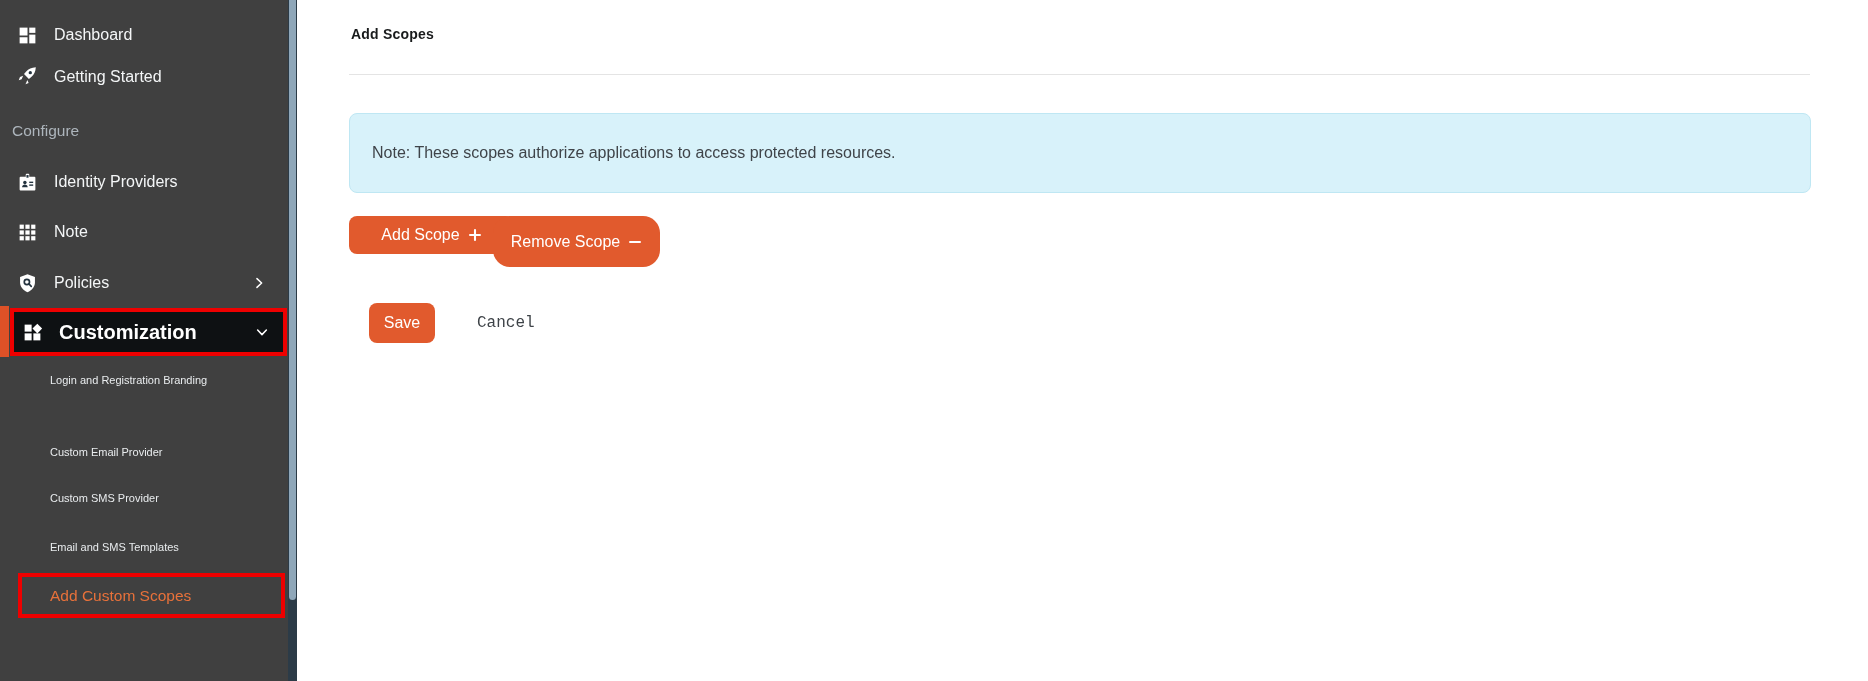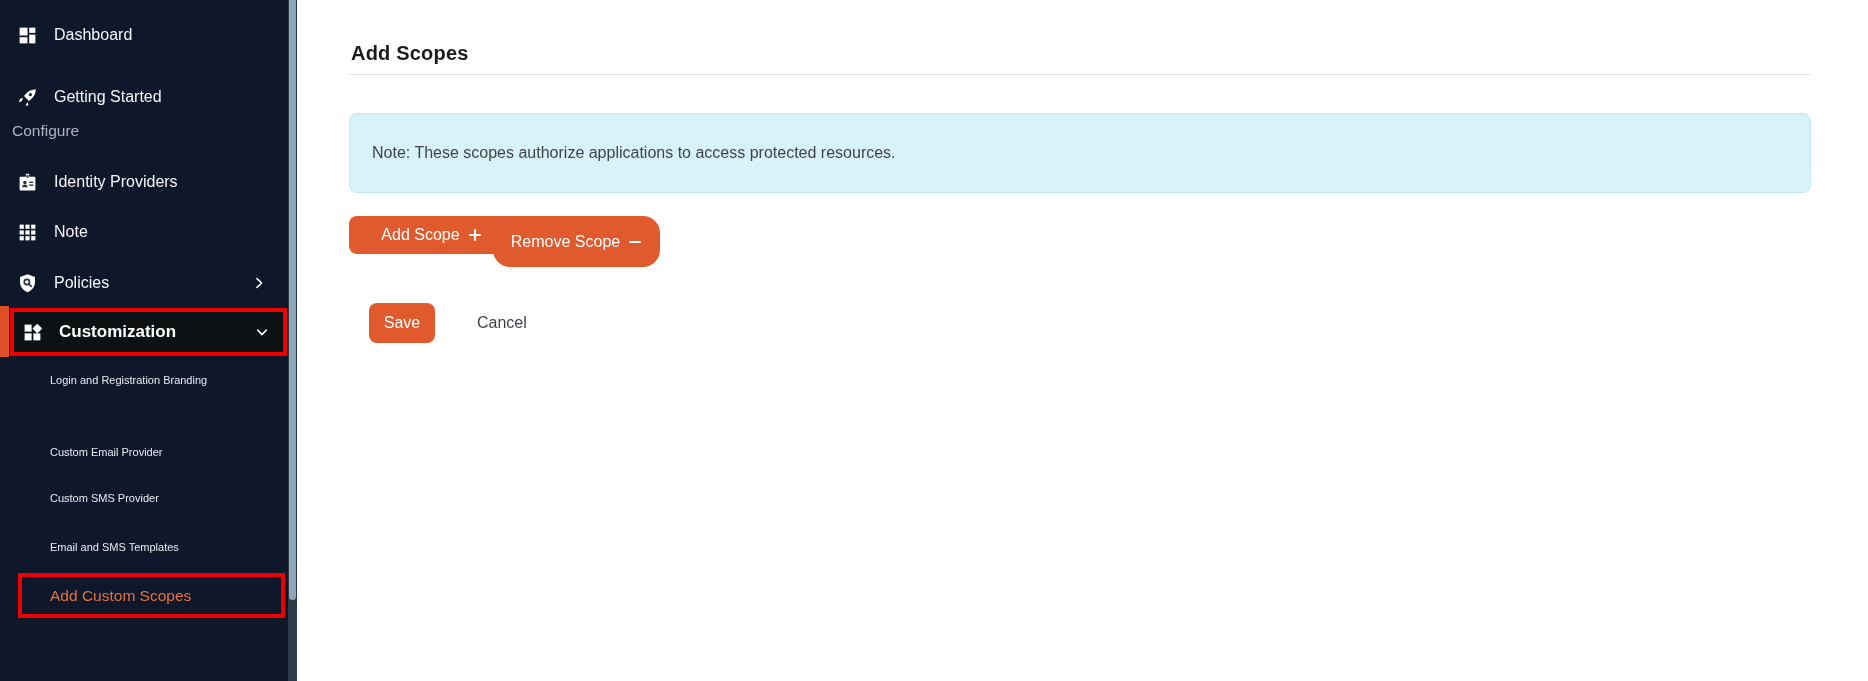--- a/index.html
+++ b/index.html
@@ -1,35 +1,35 @@
 <!DOCTYPE html>
 <html><head>
 <meta charset="utf-8">
 <style>
   * { margin:0; padding:0; box-sizing:border-box; }
   html,body { width:1868px; height:681px; overflow:hidden; background:#ffffff;
               font-family:"Liberation Sans", sans-serif; }
   .screen { position:relative; width:1868px; height:681px; background:#ffffff; }
 
   
-  .sidebar { position:absolute; left:0; top:0; width:297px; height:681px; background:#0f172a; }
+  .sidebar { position:absolute; left:0; top:0; width:297px; height:681px; background:#404040; }
   .nav-row { position:absolute; left:0; width:288px; height:34px; display:flex; align-items:center;
              padding-left:17px; gap:16px; color:#F4F6F7; font-size:16px; cursor:pointer; }
   .nav-row .ico { width:21px; height:21px; flex:0 0 21px; display:flex; align-items:center; justify-content:center; }
   .nav-row .ico svg { width:21px; height:21px; display:block; }
   .section-label { position:absolute; left:12px; top:122px; color:#ADB5BC; font-size:15.5px; }
   .chev { margin-left:auto; margin-right:22px; width:14px; height:14px; display:flex; }
   .chev svg { width:14px; height:14px; }
 
   
   .active-bar { position:absolute; left:0; top:306px; width:9px; height:51px; background:#DE5127; }
   .row-customization { position:absolute; left:10px; top:308px; width:277px; height:48px;
                        display:flex; align-items:center; gap:16px; padding-left:8px;
                        background:#0E1113; border:4px solid #EE0000; color:#FFFFFF;
-                       font-size:17px; font-weight:bold; cursor:pointer; }
+                       font-size:20px; font-weight:bold; cursor:pointer; }
   .row-customization .ico { width:21px; height:21px; flex:0 0 21px; }
   .row-customization .ico svg { width:21px; height:21px; display:block; }
   .row-customization .chev { margin-right:14px; }
 
   .sub-item { position:absolute; left:50px; color:#E9ECEE; font-size:11px; cursor:pointer; line-height:22px; }
   .sub-login { top:369px; width:200px; }
   .sub-orange { color:#E8713A; }
   .scopes-box { position:absolute; left:18px; top:573px; width:267px; height:45px;
                 border:4px solid #EE0000; display:flex; align-items:center; cursor:pointer; }
   .scopes-box .sub-label { margin-left:28px; font-size:15.5px; }
@@ -37,58 +37,58 @@
   .badge-new { background:#2E6BF6; color:#ffffff; font-size:13px; font-weight:bold;
                border-radius:12px; padding:4px 11px; line-height:1; margin-left:auto; }
   .row-automations .chev { margin-left:10px; margin-right:0; }
 
   
   .sb-track { position:absolute; left:288px; top:0; width:9px; height:681px; background:#2C3B47; }
   .sb-thumb { position:absolute; left:289px; top:-4px; width:7px; height:604px;
               background:#8FA7B9; border-radius:4px; cursor:grab; }
 
   
-  .page-title { position:absolute; left:351px; top:42px; font-size:20px; font-weight:bold;
+  .page-title { position:absolute; left:351px; top:26px; font-size:14px; font-weight:bold;
                 color:#191B1C; letter-spacing:0.2px; }
   .title-divider { position:absolute; left:349px; top:74px; width:1461px; height:1px; background:#E4E4E4; }
   .note-box { position:absolute; left:349px; top:113px; width:1462px; height:80px;
               background:#D8F2FA; border:1px solid #BFE7F3; border-radius:8px;
               display:flex; align-items:center; }
   .note-box span { margin-left:22px; font-size:16px; color:#3F4449; }
 
   .btn { display:flex; align-items:center; justify-content:center; gap:8px;
          background:#E15A2D; color:#ffffff; border:none; border-radius:8px;
          font-size:16px; font-family:"Liberation Sans", sans-serif; cursor:pointer; }
   .btn svg { width:14px; height:14px; }
   .btn-add    { position:absolute; left:349px; top:216px; width:165px; height:38px; }
   .btn-remove { position:absolute; left:493px; top:216px; width:167px; height:51px;border-radius:17px; }
   .btn-save   { position:absolute; left:369px; top:303px; width:66px;  height:40px; }
   .cancel-link { position:absolute; left:477px; top:312px; font-size:16px; color:#3E4348;
-                 cursor:pointer; line-height:22px; }
+                 cursor:pointer; line-height:22px;font-family:Liberation Mono, monospace; }
 </style>
 </head>
 <body>
 
 <div class="screen">
 
   <div class="sidebar">
 
     <div class="nav-row" style="top:18px;">
       <span class="ico">
         <svg viewBox="0 0 24 24">
             <rect x="3" y="3" width="9" height="9" fill="#fff"></rect>
             <rect x="14" y="3" width="7" height="6" fill="#fff"></rect>
             <rect x="3" y="14" width="9" height="7" fill="#fff"></rect>
             <rect x="14" y="11" width="7" height="10" fill="#fff"></rect>
           </svg>
       </span>
       <span>Dashboard</span>
     </div>
 
-    <div class="nav-row" style="top:80px;">
+    <div class="nav-row" style="top:52px;align-items:flex-end;">
       <span class="ico">
         <svg viewBox="0 0 24 24">
             <path d="M21.5 2.5c-4.8.3-8.4 1.9-11 4.9L8 10.4l5.6 5.6 3-2.5c3-2.6 4.6-6.2 4.9-11zM7 12.2l-3.6 1.4L2 17.4l3.3-1.1 1.7-4.1zM11.8 17l-1.4 3.6L9.6 22l3.7-1.3-1.5-3.7z" fill="#fff"></path>
             <circle cx="15.2" cy="8.8" r="1.9" fill="#24333F"></circle>
           </svg>
       </span>
       <span>Getting Started</span>
     </div>
 
     <div class="section-label">Configure</div>

